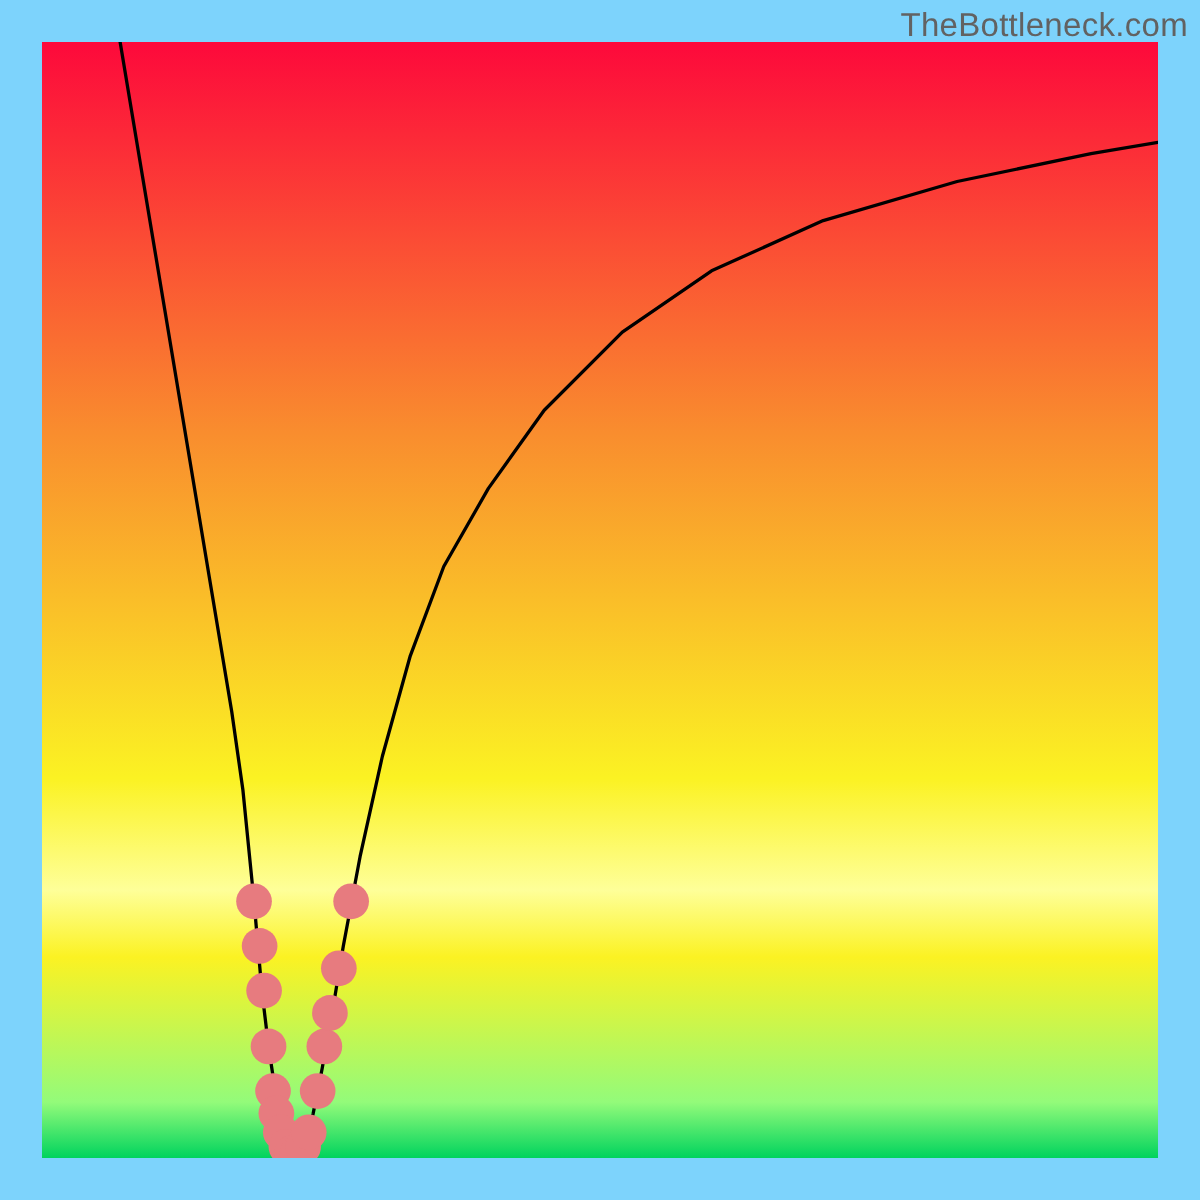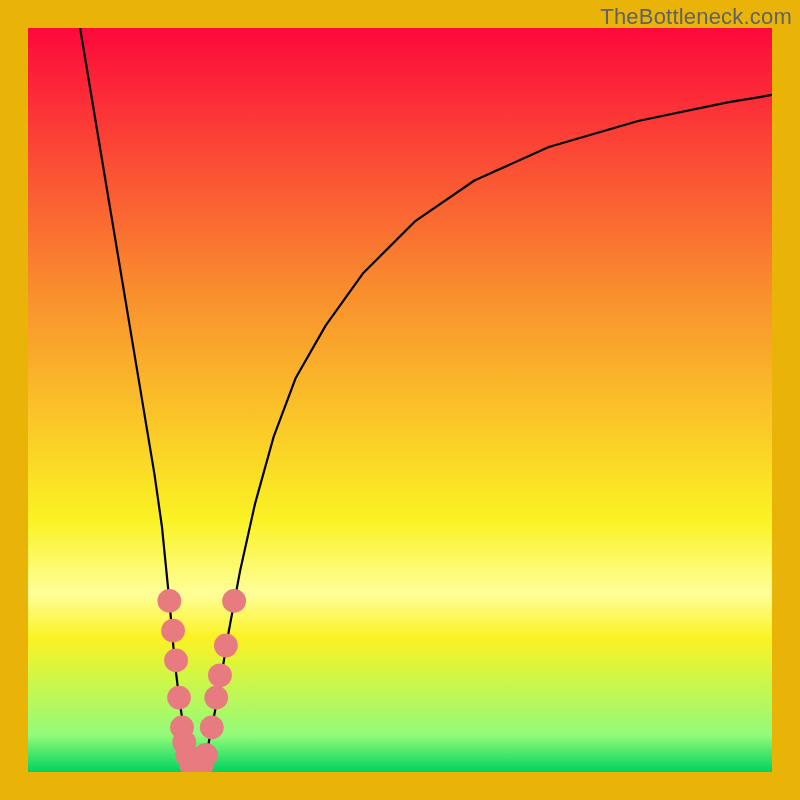--- a/index.html
+++ b/index.html
@@ -8,21 +8,21 @@
     width: 800px;
     height: 800px;
     background: #000;
     overflow: hidden;
     font-family: Arial, Helvetica, sans-serif;
   }
   .stage {
     position: relative;
     width: 800px;
     height: 800px;
-    background: #eab308;
+    background: #7dd3fc;
   }
   .plot-area {
     position: absolute;
     left: 28px;
     top: 28px;
     width: 744px;
     height: 744px;
   }
   .gradient-bg {
     position: absolute;

